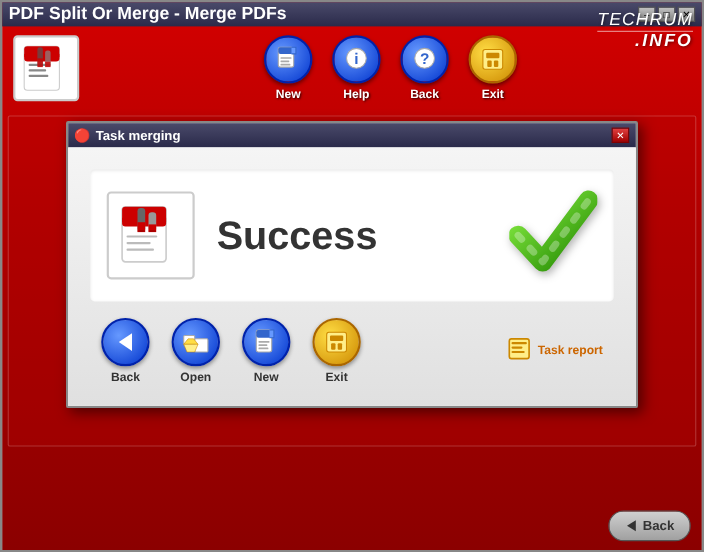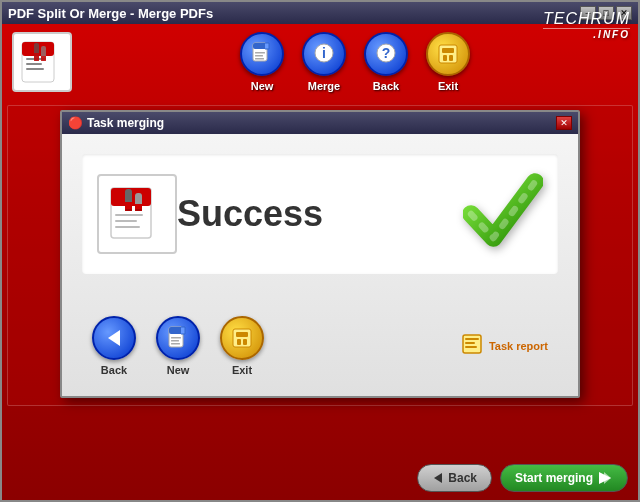--- a/index.html
+++ b/index.html
@@ -26,21 +26,21 @@
       height: 22px;
       display: flex;
       align-items: center;
       justify-content: space-between;
       padding: 0 6px;
       flex-shrink: 0;
     }
 
     .title-bar-text {
       color: white;
-      font-size: 13px;
+      font-size: 16px;
       font-weight: bold;
     }
 
     .title-bar-controls {
       display: flex;
       gap: 2px;
     }
 
     .title-btn {
       width: 16px;
@@ -124,21 +124,21 @@
       color: white;
       font-size: 14px;
       font-weight: bold;
       font-style: italic;
       text-shadow: 1px 1px 3px rgba(0,0,0,0.5);
       letter-spacing: 1px;
     }
 
     .techrum-logo .info {
       display: block;
-      font-size: 10px;
+      font-size: 16px;
       text-align: right;
       letter-spacing: 2px;
       border-top: 1px solid rgba(255,255,255,0.5);
     }
 
     .main-content {
       flex: 1;
       display: flex;
       flex-direction: column;
       position: relative;
@@ -203,21 +203,22 @@
 
     .dialog-body {
       background: linear-gradient(180deg, #f5f5f5 0%, #e0e0e0 100%);
       padding: 20px;
       min-height: 200px;
     }
 
     .success-area {
       display: flex;
       align-items: center;
-      margin-bottom: 42px;
+      gap: 20px;
+      margin-bottom: 15px;
       background: white;
       padding: 15px;
       border-radius: 4px;
       box-shadow: inset 0 1px 3px rgba(0,0,0,0.1);
     }
 
     .success-icon-box {
       width: 80px;
       height: 80px;
       background: white;
@@ -411,21 +412,21 @@
 
 
 
       <div class="toolbar-btn-group">
         <div class="toolbar-btn-circle">
           <svg width="22" height="24" viewBox="0 0 22 24">
             <circle cx="11" cy="11" r="9" fill="white" stroke="#aaa" stroke-width="1"></circle>
             <text x="11" y="16" text-anchor="middle" font-size="14" font-weight="bold" fill="#3366cc">i</text>
           </svg>
         </div>
-        <span class="toolbar-btn-label">Merge</span>
+        <span class="toolbar-btn-label">Help</span>
       </div>
 
       <div class="toolbar-btn-group">
         <div class="toolbar-btn-circle">
           <svg width="22" height="24" viewBox="0 0 22 24">
             <circle cx="11" cy="11" r="9" fill="white" stroke="#aaa" stroke-width="1"></circle>
             <text x="11" y="16" text-anchor="middle" font-size="14" font-weight="bold" fill="#3366cc">?</text>
           </svg>
         </div>
         <span class="toolbar-btn-label">Back</span>
@@ -512,20 +513,31 @@
 
               <div class="action-btn-group">
                 <div class="action-btn-circle">
                   <svg width="20" height="20" viewBox="0 0 20 20">
                     <polygon points="16,2 4,10 16,18" fill="white"></polygon>
                   </svg>
                 </div>
                 <span class="action-btn-label">Back</span>
               </div>
 
+              <div class="action-btn-group">
+                <div class="action-btn-circle">
+                  <svg width="24" height="22" viewBox="0 0 24 22">
+                    <rect x="1" y="5" width="10" height="8" rx="1" fill="white" stroke="#aaa" stroke-width="1"></rect>
+                    <rect x="11" y="8" width="12" height="12" rx="1" fill="white" stroke="#aaa" stroke-width="1"></rect>
+                    <path d="M1,13 L5,8 L10,8 L14,13 Z" fill="#ffdd44" stroke="#cc8800" stroke-width="0.5"></path>
+                    <path d="M11,20 L4,20 L1,13 L14,13 Z" fill="#ffee88" stroke="#cc8800" stroke-width="0.5"></path>
+                  </svg>
+                </div>
+                <span class="action-btn-label">Open</span>
+              </div>
 
               <div class="action-btn-group">
                 <div class="action-btn-circle">
                   <svg width="22" height="24" viewBox="0 0 22 24">
                     <rect x="2" y="1" width="14" height="20" rx="2" fill="white" stroke="#aaa" stroke-width="1"></rect>
                     <rect x="2" y="1" width="14" height="7" rx="2" fill="#3366cc"></rect>
                     <polyline points="14,1 18,1 18,8 14,8" fill="#6699ff" stroke="#3366cc" stroke-width="1"></polyline>
                     <rect x="4" y="11" width="10" height="1.5" rx="0.5" fill="#aaa"></rect>
                     <rect x="4" y="14" width="8" height="1.5" rx="0.5" fill="#aaa"></rect>
                     <rect x="4" y="17" width="9" height="1.5" rx="0.5" fill="#aaa"></rect>
@@ -566,22 +578,15 @@
 
   </div>
 
   <div class="bottom-bar">
     <button class="bottom-btn back-btn">
       <svg width="12" height="12" viewBox="0 0 12 12">
         <polygon points="10,1 2,6 10,11" fill="#333"></polygon>
       </svg>
       <span>Back</span>
     </button>
-    <button class="bottom-btn start-btn">
-      <span>Start merging</span>
-      <svg width="16" height="14" viewBox="0 0 16 14">
-        <polygon points="2,1 14,7 2,13" fill="white"></polygon>
-        <polygon points="7,1 14,7 7,13" fill="rgba(255,255,255,0.6)"></polygon>
-      </svg>
-    </button>
   </div>
 
 </div>
 
 </body></html>

